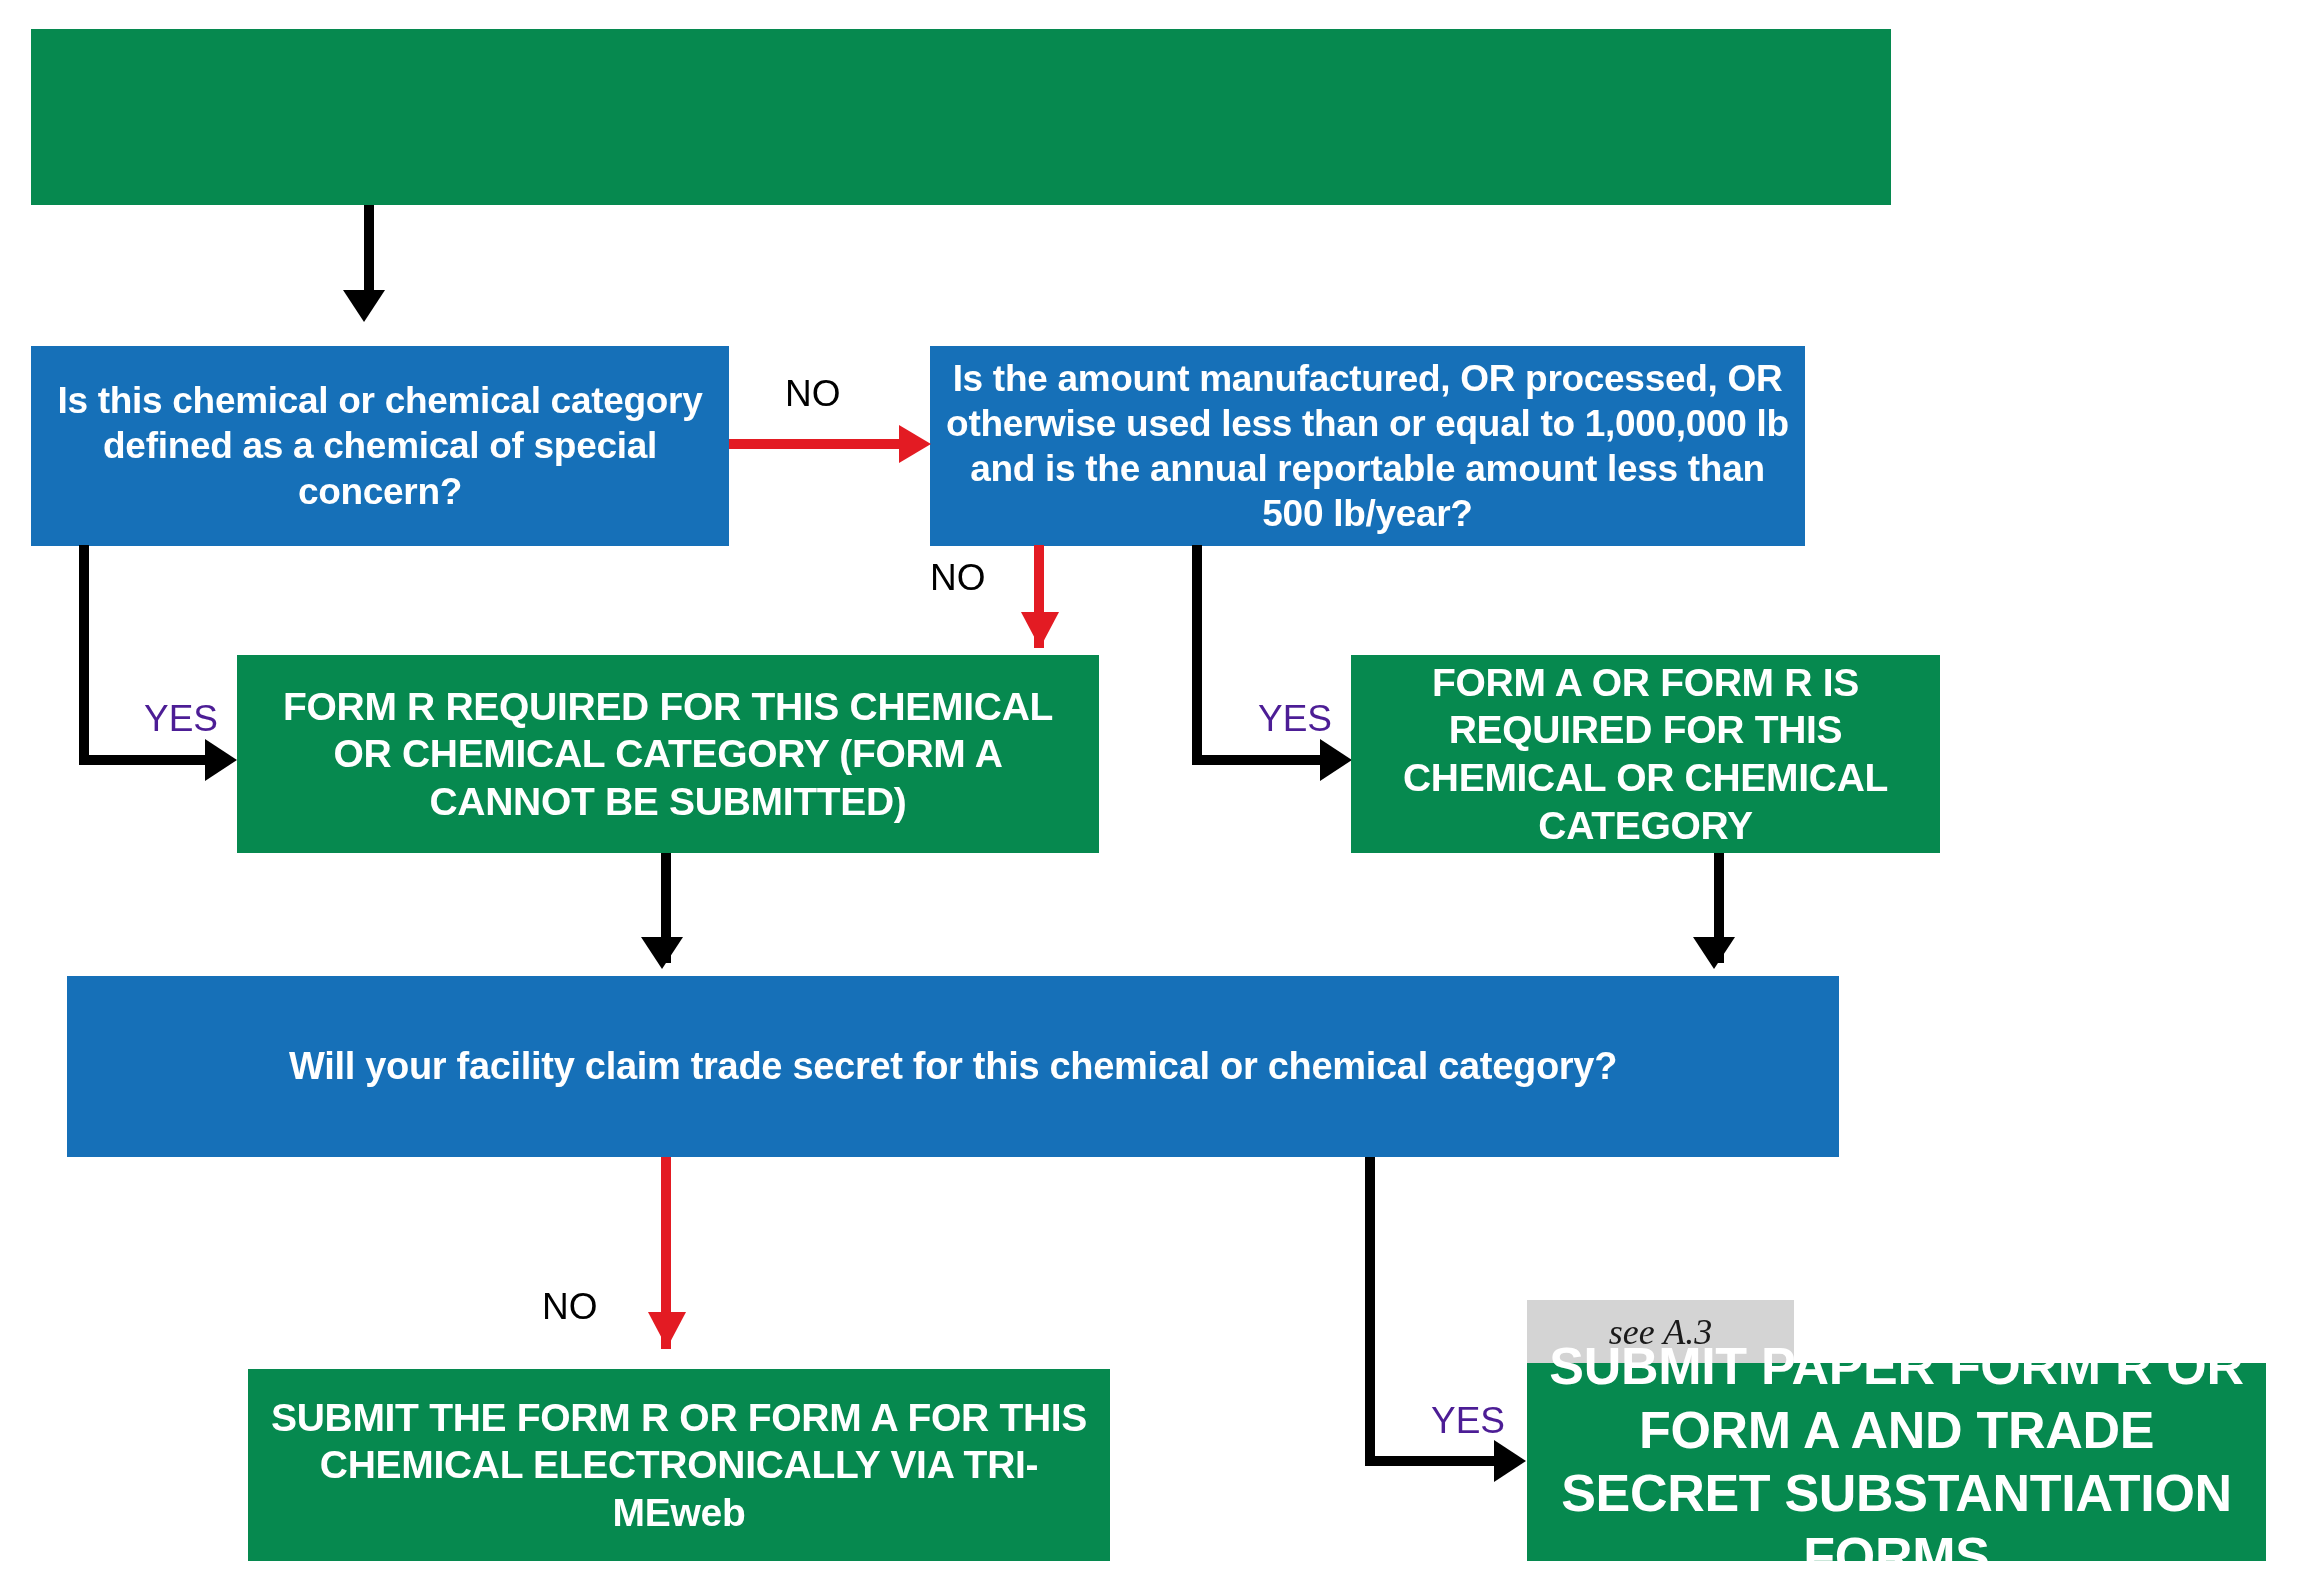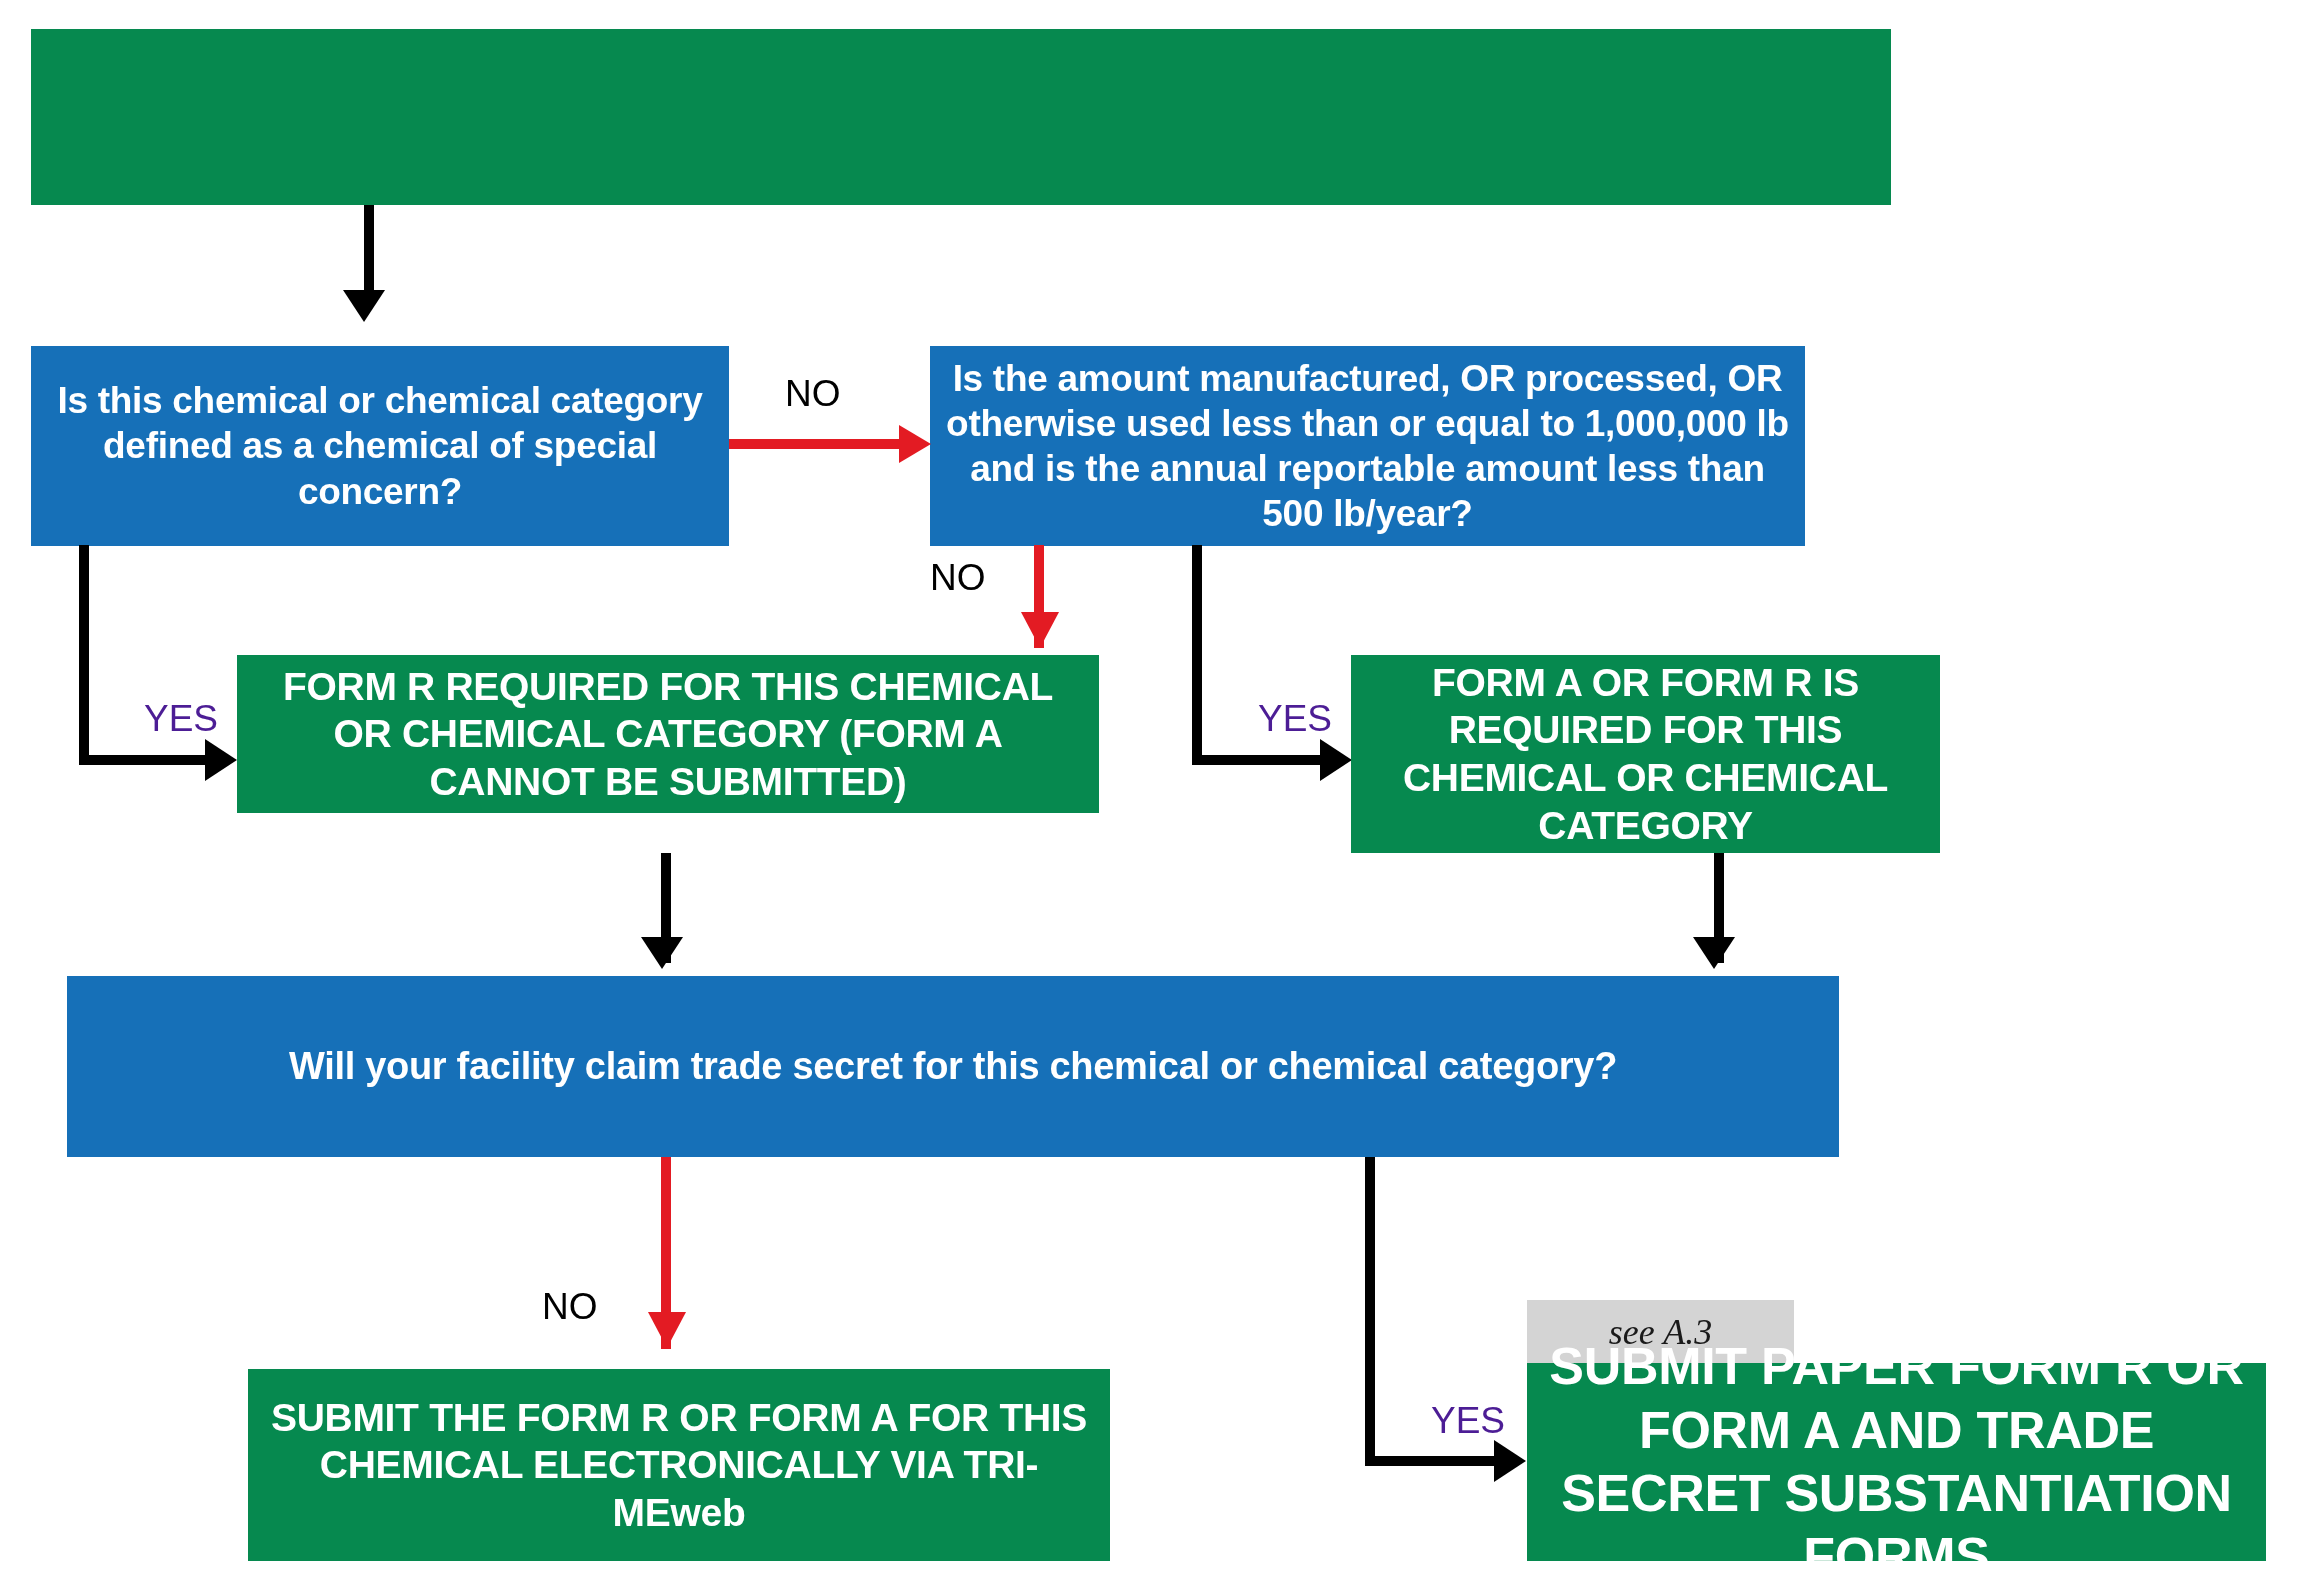--- a/index.html
+++ b/index.html
@@ -72,21 +72,21 @@
 
   <div class="vline red" style="left:1034px;top:545px;width:10.3px;height:103px;"></div>
   <div class="arrow-down red" style="left:1021px;top:612px;"></div>
   <div class="edge-label no" style="left:930px;top:557px;">NO</div>
 
   <div class="vline" style="left:1192px;top:545px;width:10.3px;height:220px;"></div>
   <div class="hline" style="left:1192px;top:755px;height:10.3px;width:133px;"></div>
   <div class="arrow-right" style="left:1320px;top:739px;"></div>
   <div class="edge-label yes" style="left:1214px;top:698px;">YES</div>
 
-  <div class="box green" style="left:237px;top:655px;width:862px;height:158px;font-size:39px;">
+  <div class="box green" style="left:237px;top:655px;width:862px;height:198px;font-size:39px;">
     <span>FORM R REQUIRED FOR THIS CHEMICAL OR CHEMICAL CATEGORY (FORM A CANNOT BE SUBMITTED)</span>
   </div>
 
   <div class="box green" style="left:1351px;top:655px;width:589px;height:198px;font-size:39px;">
     <span>FORM A OR FORM R IS REQUIRED FOR THIS CHEMICAL OR CHEMICAL CATEGORY</span>
   </div>
 
   <div class="vline" style="left:661px;top:853px;width:10.3px;height:110px;"></div>
   <div class="arrow-down" style="left:641px;top:937px;"></div>
 

